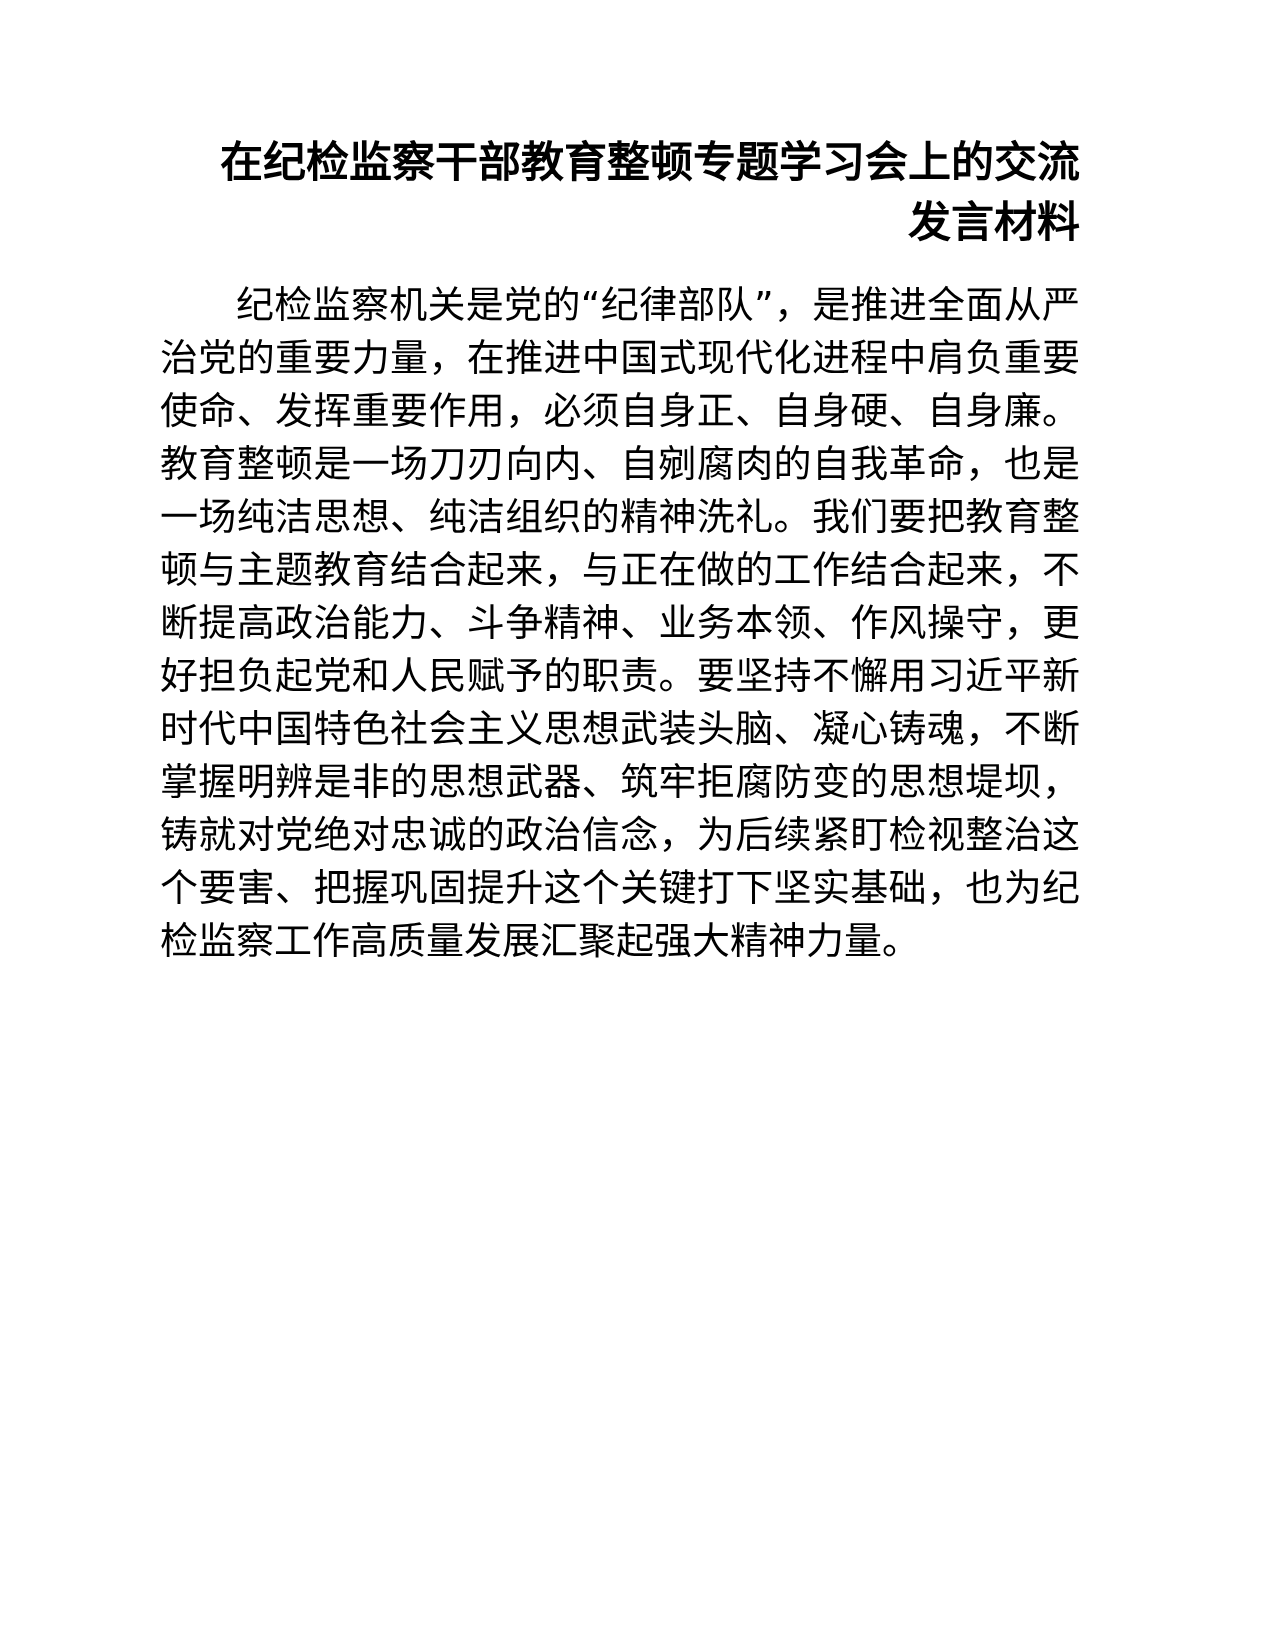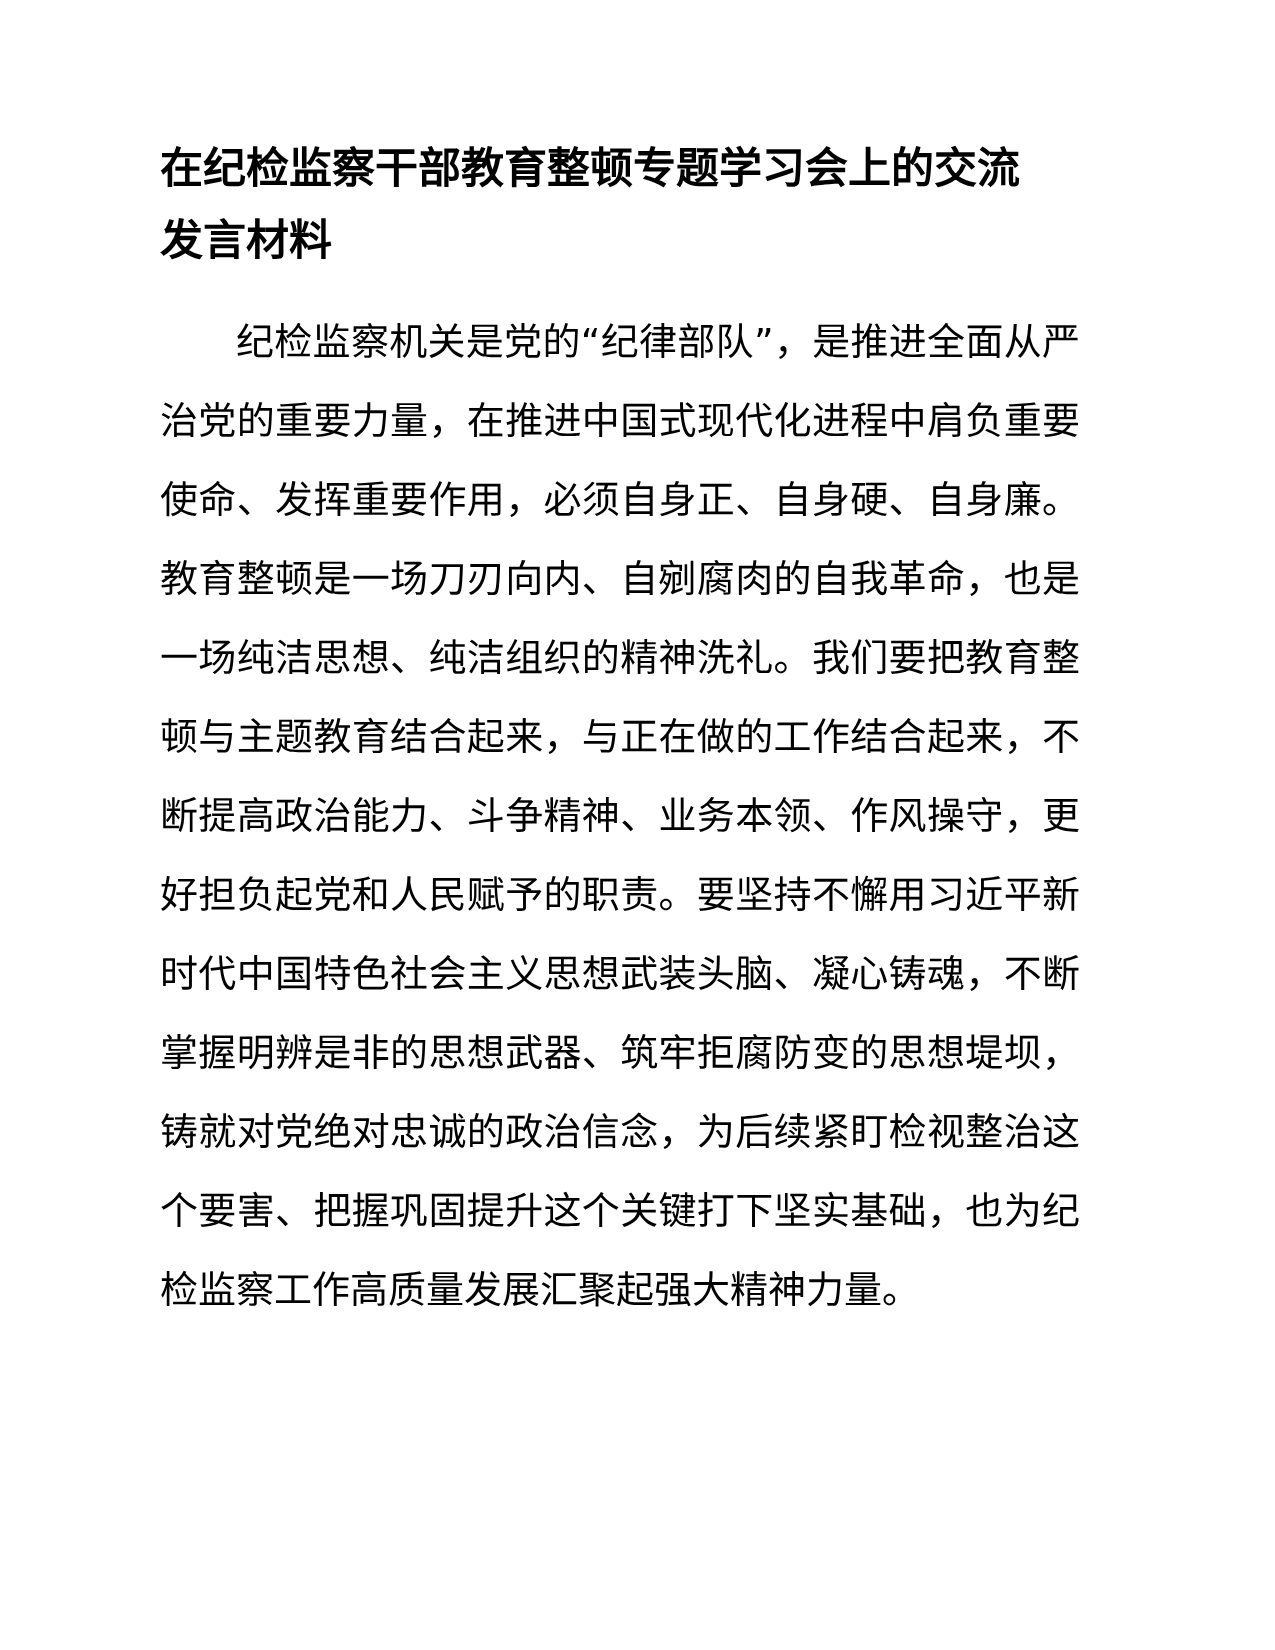--- a/index.html
+++ b/index.html
@@ -30,34 +30,34 @@
     position: absolute;
     left: 160px;
     top: 0;
     width: 920px;
   }
 
   
   .doc-title {
     font-size: 43px;
     font-weight: bold;
-    line-height: 72px;
-    text-align: left;
+    line-height: 60px;
+    text-align: right;
     letter-spacing: 0px;
     margin: 0;
     padding-top: 132px;
     color: #000000;
     white-space: pre-line;
   }
 
   
   .doc-para {
     font-size: 38px;
     font-weight: normal;
-    line-height: 79px;
+    line-height: 53px;
     margin: 0;
     color: #000000;
     text-align: justify;
     text-align-last: left;
     text-justify: inter-character;
     text-indent: 76px;
     letter-spacing: 0px;
     word-break: break-all;
   }
 

